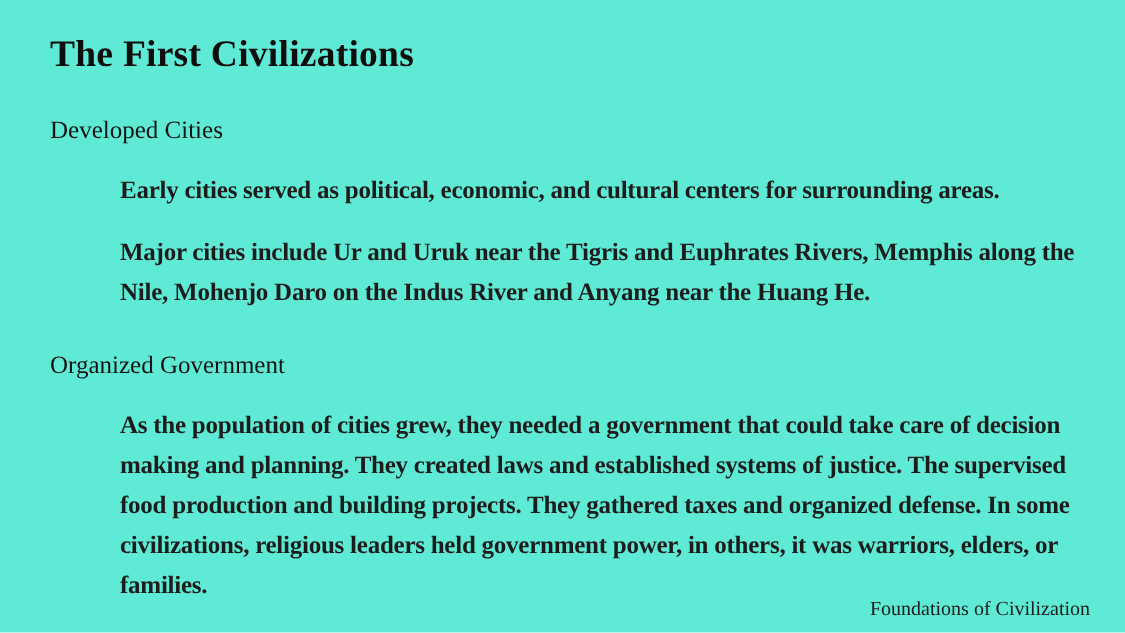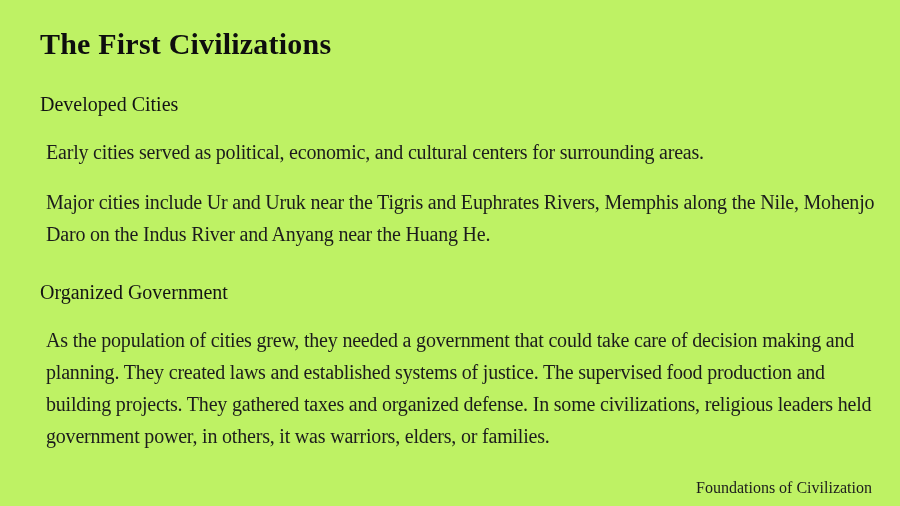--- a/index.html
+++ b/index.html
@@ -4,21 +4,21 @@
 <style>
   html, body {
     margin: 0;
     padding: 0;
     background: #ffffff;
   }
   .slide {
     position: relative;
     width: 900px;
     height: 506px;
-    background: #bef264;
+    background: #5eead4;
     color: #141414;
     font-family: "Liberation Serif", "DejaVu Serif", serif;
     overflow: hidden;
     box-sizing: border-box;
   }
   .slide-title {
     margin: 26px 25px 0 40px;
     font-size: 30px;
     line-height: 36px;
     font-weight: bold;
@@ -28,24 +28,24 @@
   .section-heading {
     margin: 30px 25px 0 40px;
     font-size: 20px;
     line-height: 24px;
     font-weight: normal;
     color: #141414;
   }
   .section-heading.second {
   }
   .body-paragraph {
-    margin: 20px 25px 0 46px;
+    margin: 20px 25px 0 96px;
     font-size: 20px;
     line-height: 32px;
-    font-weight: normal;
+    font-weight: bold;
     letter-spacing: -0.2px;
     color: #1c1c1c;
   }
   .body-paragraph.tight {
     margin-top: 18px;
   }
   .slide-footer {
     position: absolute;
     right: 28px;
     bottom: 9px;

